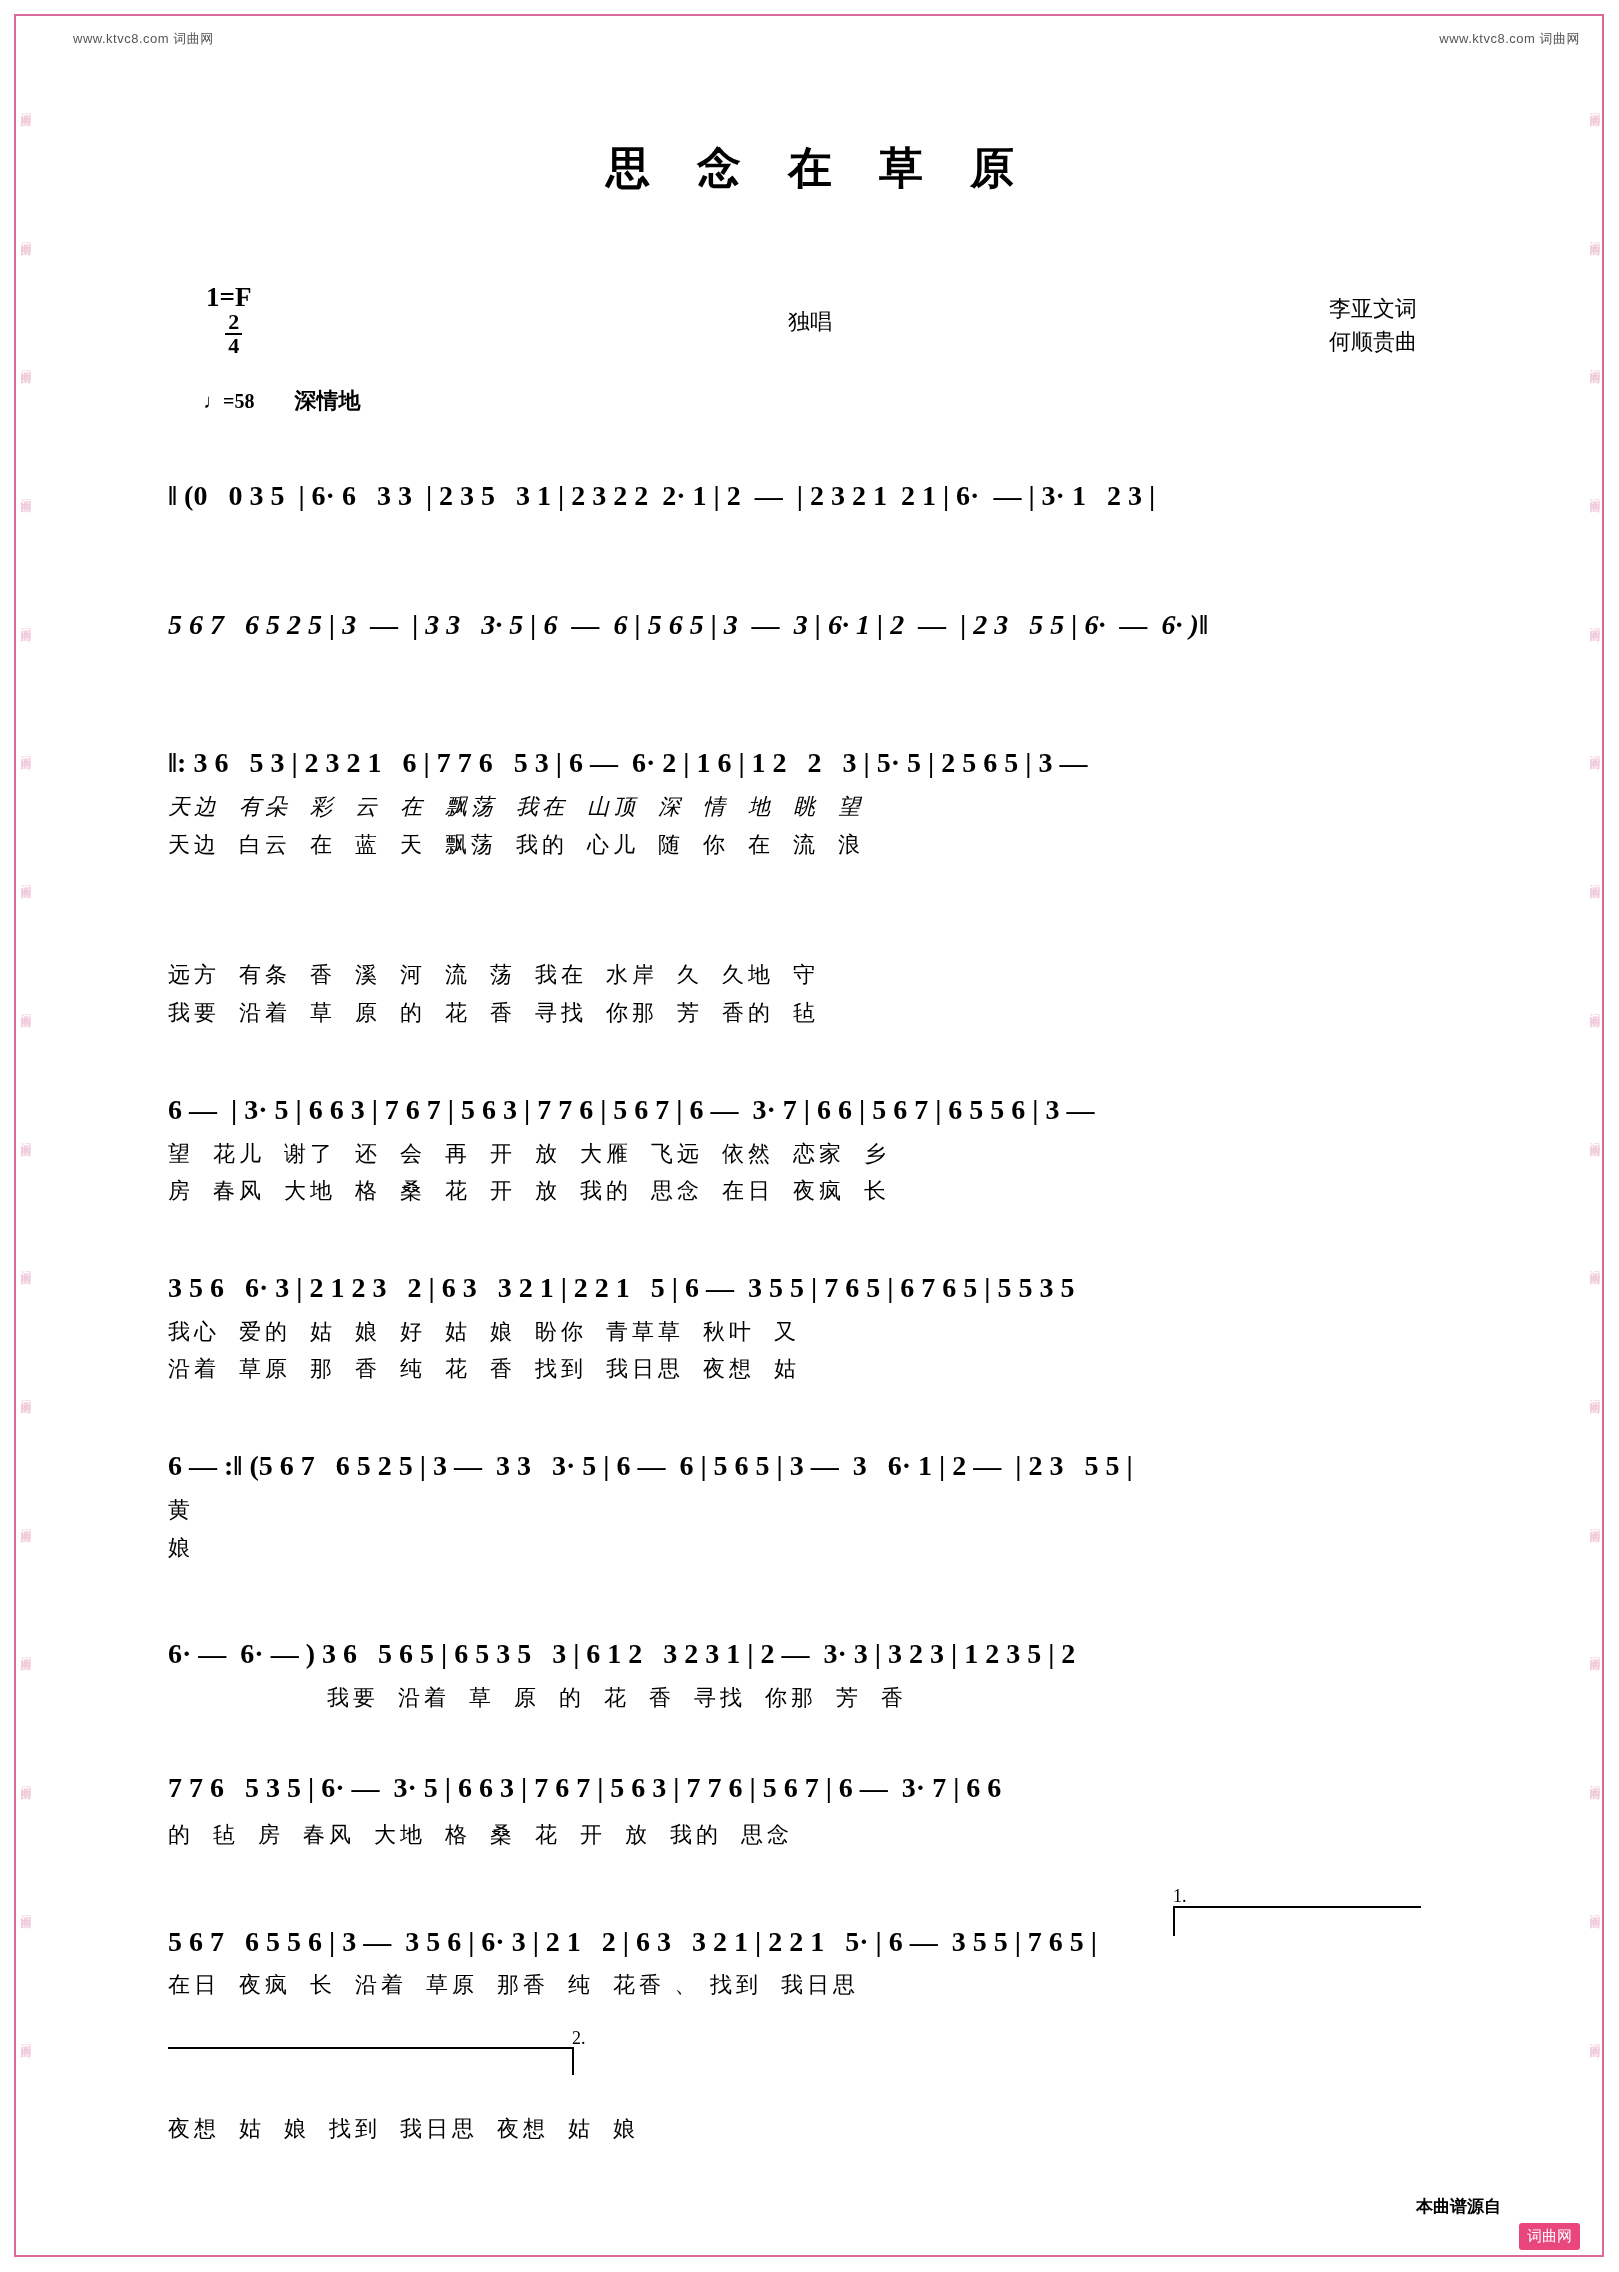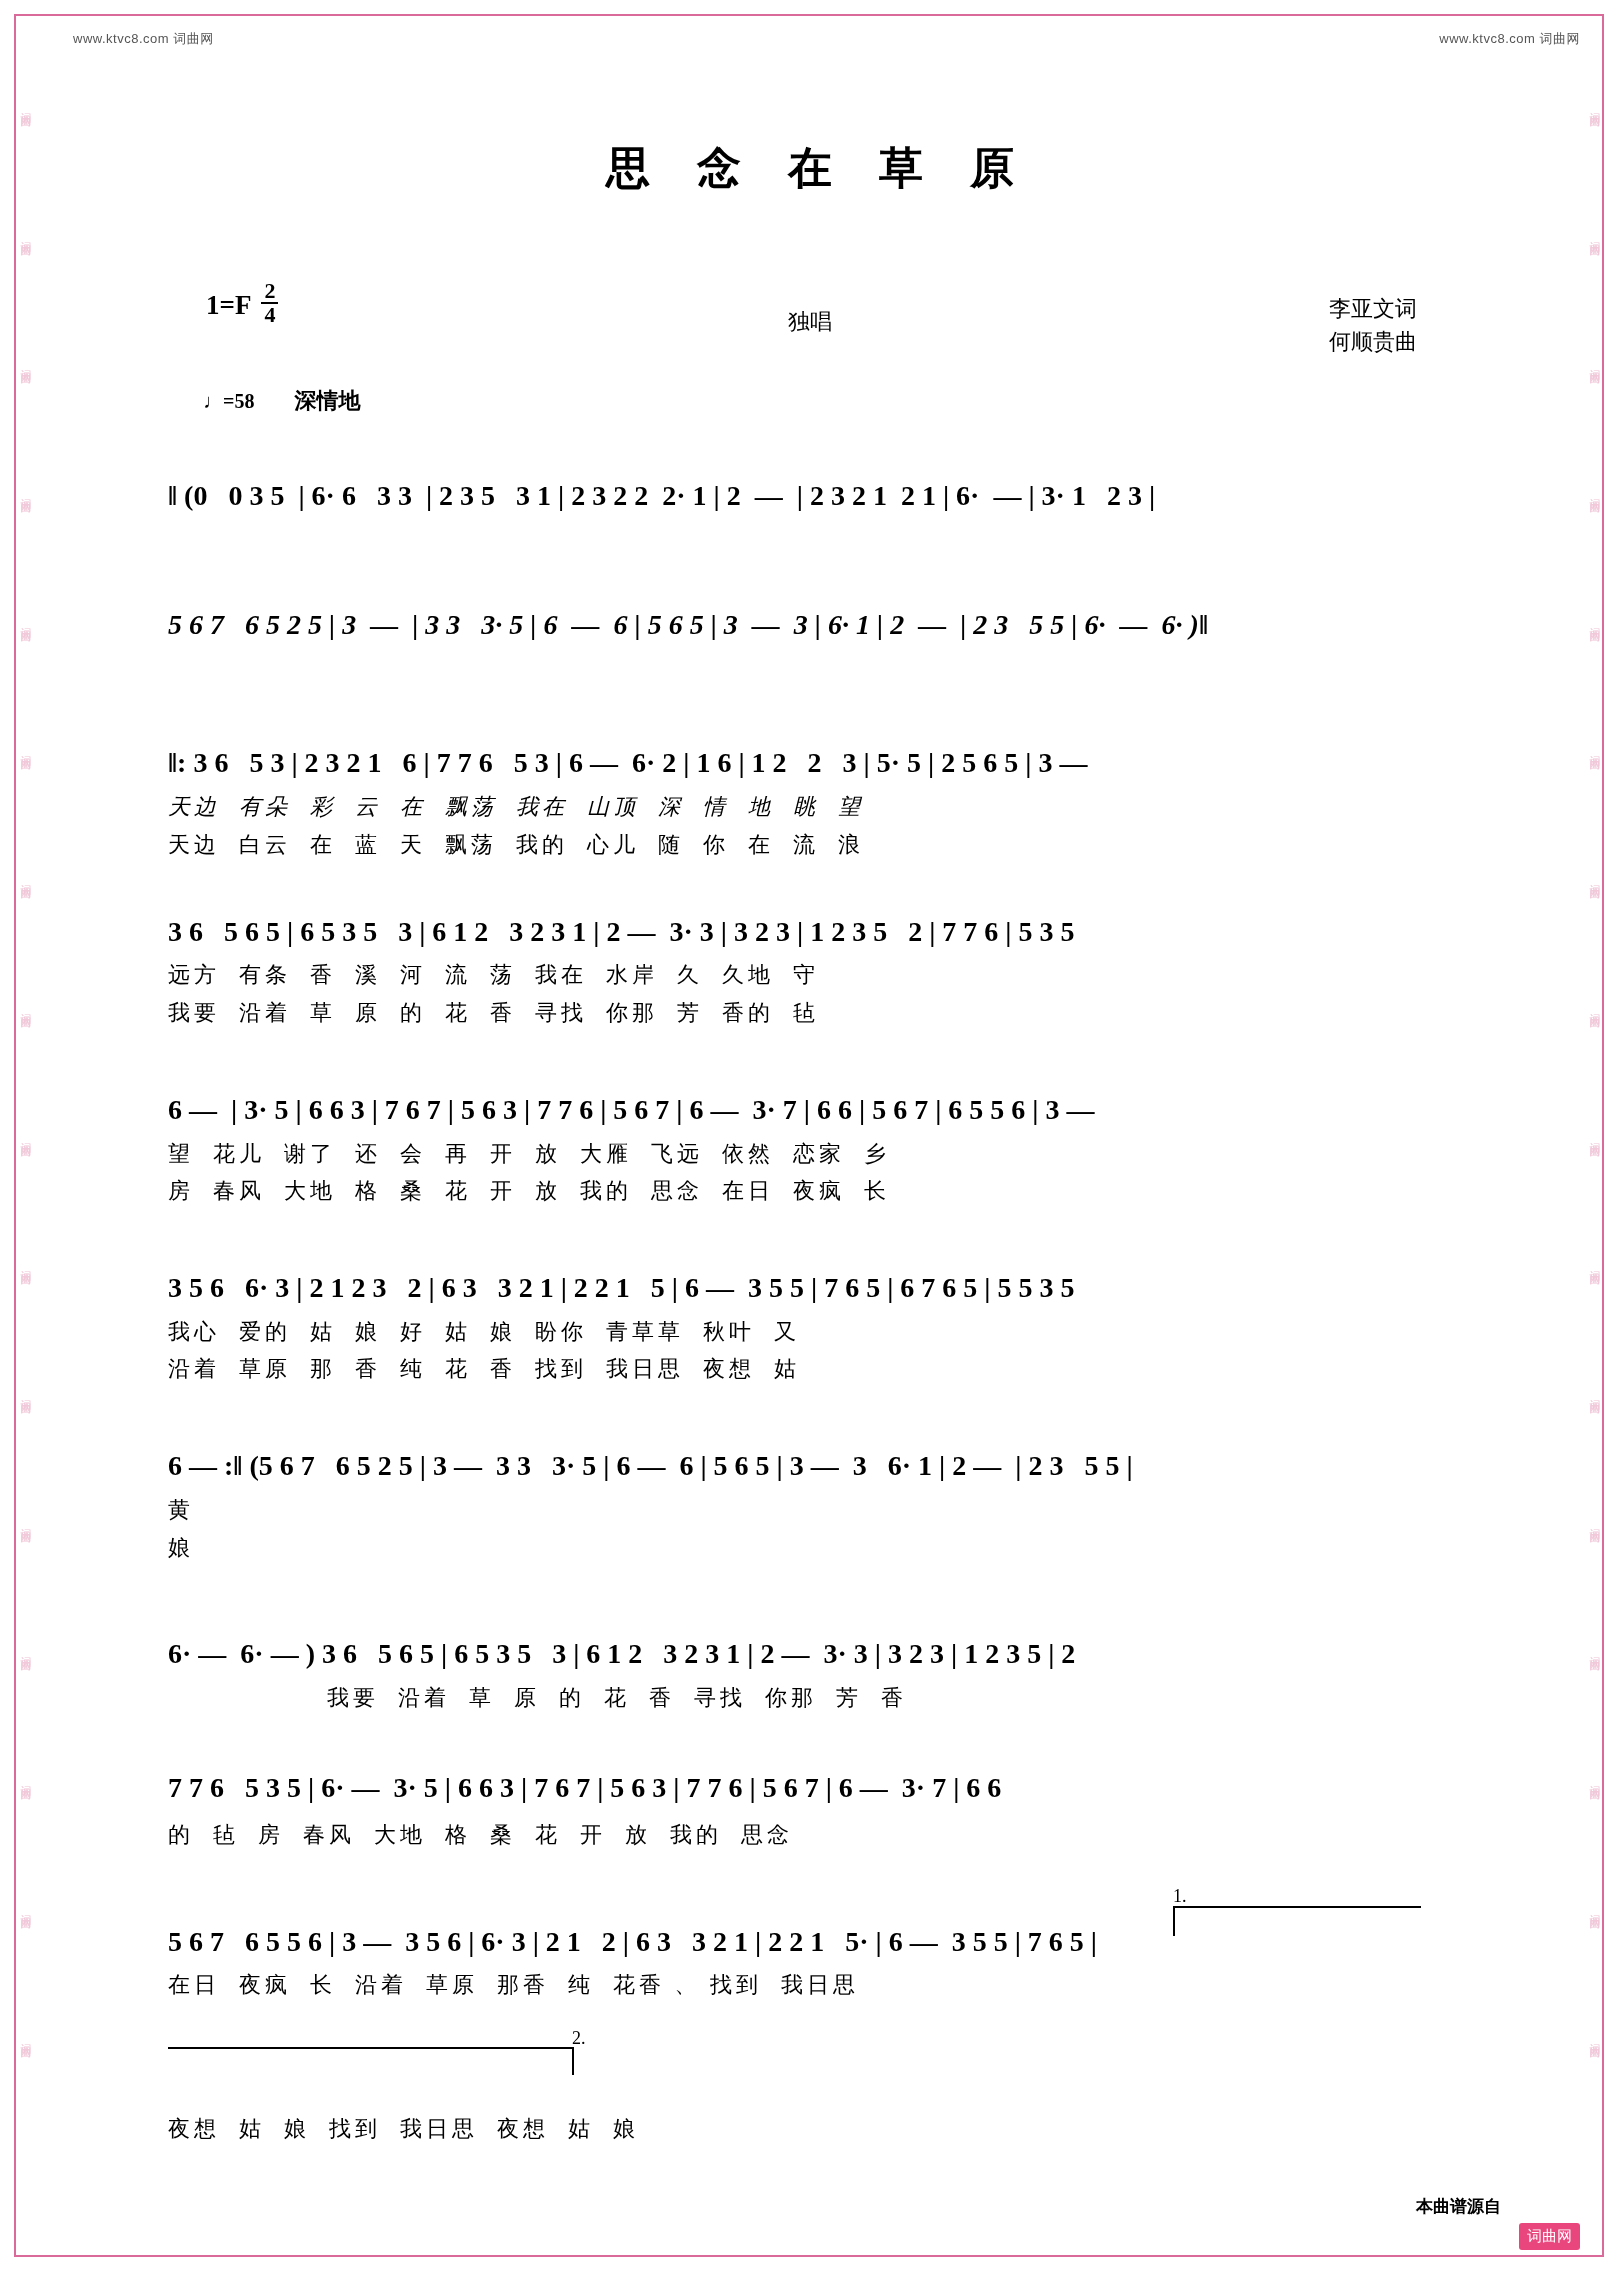--- a/index.html
+++ b/index.html
@@ -68,20 +68,21 @@
 
   .key-sig {
     position: absolute;
     left: 206px;
     top: 282px;
     font-size: 27px;
     font-weight: bold;
     font-family: "Liberation Serif", serif;
     display: flex;
     align-items: center;
+    flex-direction: column;
   }
   .meter {
     display: inline-block;
     margin-left: 10px;
     text-align: center;
     line-height: 1.0;
     font-size: 22px;
     position: relative;
     top: -2px;
   }
@@ -222,21 +223,20 @@
   </div>
 
   <div class="scoreline" style="top:480px;">‖ (0   0 3 5  | 6· 6   3 3  | 2 3 5   3 1 | 2 3 2 2  2· 1 | 2  —  | 2 3 2 1  2 1 | 6·  — | 3· 1   2 3 |</div>
 
   <div class="scoreline" style="top:609px;font-style:italic;">5 6 7   6 5 2 5 | 3  —  | 3 3   3· 5 | 6  —  6 | 5 6 5 | 3  —  3 | 6· 1 | 2  —  | 2 3   5 5 | 6·  —  6· )‖</div>
 
   <div class="scoreline" style="top:747px;">‖: 3 6   5 3 | 2 3 2 1   6 | 7 7 6   5 3 | 6 —  6· 2 | 1 6 | 1 2   2   3 | 5· 5 | 2 5 6 5 | 3 —</div>
   <div class="lyricline" style="top:792px; letter-spacing:4px;font-style:italic;">天边  有朵  彩  云  在  飘荡  我在  山顶  深  情  地  眺  望</div>
   <div class="lyricline" style="top:830px; letter-spacing:4px;">天边  白云  在  蓝  天  飘荡  我的  心儿  随  你  在  流  浪</div>
 
-  <div class="scoreline" style="top:916px;">3 6   5 6 5 | 6 5 3 5   3 | 6 1 2   3 2 3 1 | 2 —  3· 3 | 3 2 3 | 1 2 3 5   2 | 7 7 6 | 5 3 5</div>
   <div class="lyricline" style="top:960px; letter-spacing:4px;">远方  有条  香  溪  河  流  荡  我在  水岸  久  久地  守</div>
   <div class="lyricline" style="top:998px; letter-spacing:4px;">我要  沿着  草  原  的  花  香  寻找  你那  芳  香的  毡</div>
 
   <div class="scoreline" style="top:1094px;">6 —  | 3· 5 | 6 6 3 | 7 6 7 | 5 6 3 | 7 7 6 | 5 6 7 | 6 —  3· 7 | 6 6 | 5 6 7 | 6 5 5 6 | 3 —</div>
   <div class="lyricline" style="top:1139px; letter-spacing:4px;">望  花儿  谢了  还  会  再  开  放  大雁  飞远  依然  恋家  乡</div>
   <div class="lyricline" style="top:1176px; letter-spacing:4px;">房  春风  大地  格  桑  花  开  放  我的  思念  在日  夜疯  长</div>
 
   <div class="scoreline" style="top:1272px;">3 5 6   6· 3 | 2 1 2 3   2 | 6 3   3 2 1 | 2 2 1   5 | 6 —  3 5 5 | 7 6 5 | 6 7 6 5 | 5 5 3 5</div>
   <div class="lyricline" style="top:1317px; letter-spacing:4px;">我心  爱的  姑  娘  好  姑  娘  盼你  青草草  秋叶  又</div>
   <div class="lyricline" style="top:1354px; letter-spacing:4px;">沿着  草原  那  香  纯  花  香  找到  我日思  夜想  姑</div>

